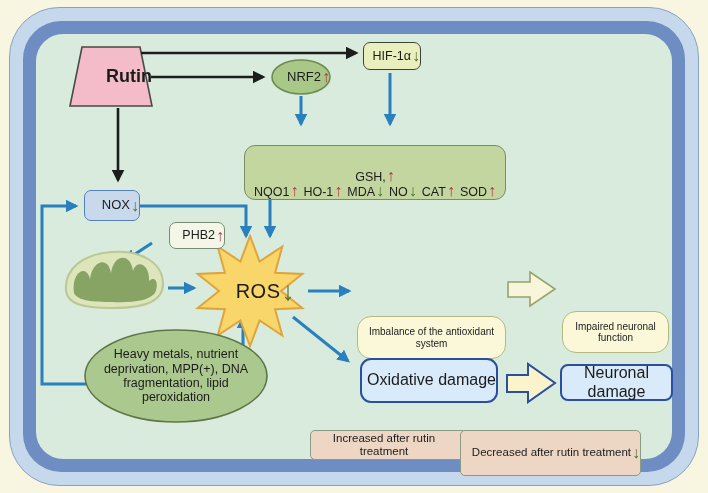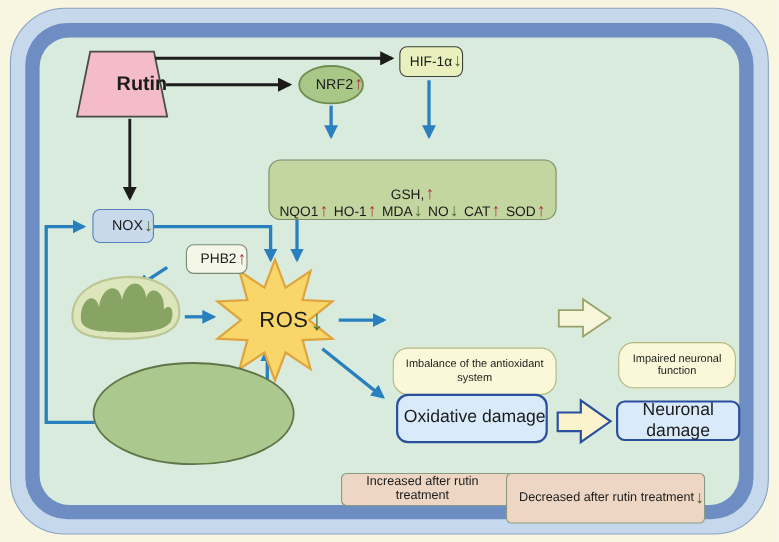--- a/index.html
+++ b/index.html
@@ -123,20 +123,23 @@
   <div class="node pill phb2-box" style="left:155px;top:222px;width:56px;height:27px;margin-left:14px;">
     <span>PHB2</span>
     <span class="up arrow-glyph">↑</span>
   </div>
 
   <div class="node ros-label" style="left:205px;top:272px;width:90px;height:38px;">
     <span>ROS</span>
     <span class="down arrow-glyph">↓</span>
   </div>
 
+  <div class="node stressors-label" style="left:92px;top:343px;width:168px;height:66px;">
+    <span>Heavy metals, nutrient deprivation, MPP(+), DNA fragmentation, lipid peroxidation</span>
+  </div>
 
   <div class="node soft-yellow" style="left:357px;top:272px;width:149px;height:43px;">
     <span>Imbalance of the antioxidant system</span>
   </div>
 
   <div class="node soft-yellow" style="left:562px;top:267px;width:107px;height:42px;">
     <span>Impaired neuronal function</span>
   </div>
 
   <div class="node blue-box" style="left:360px;top:358px;width:138px;height:45px;">

